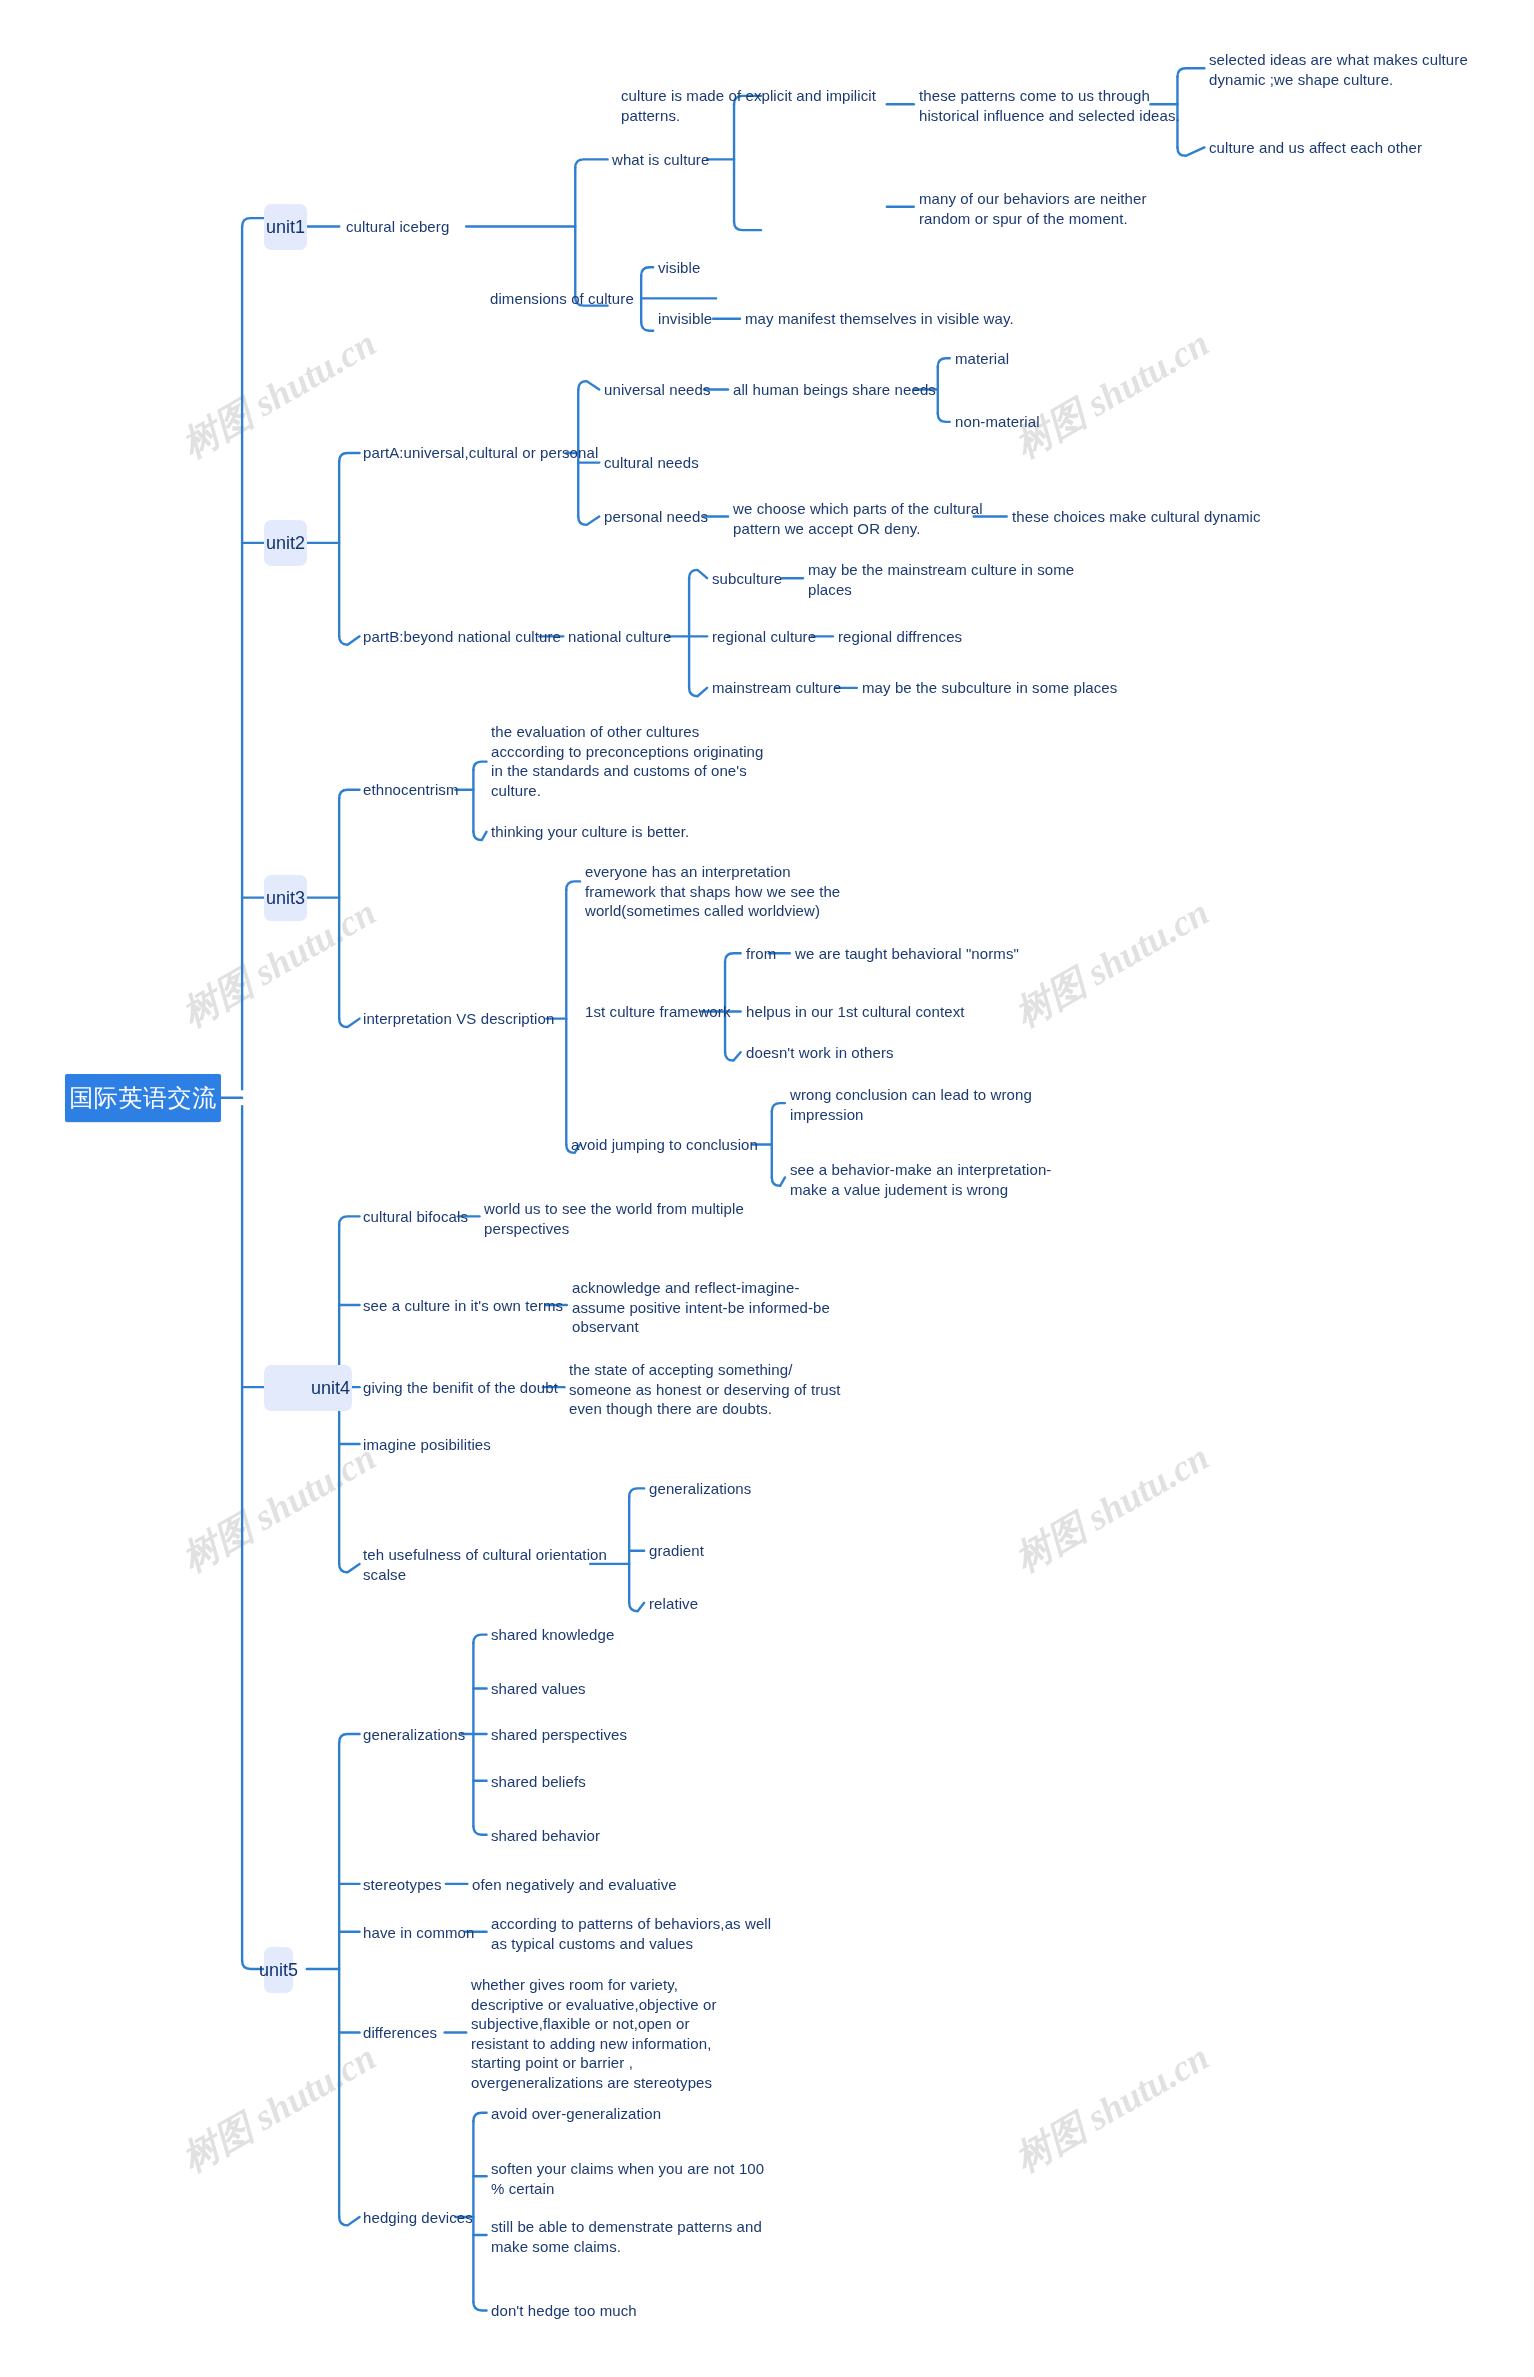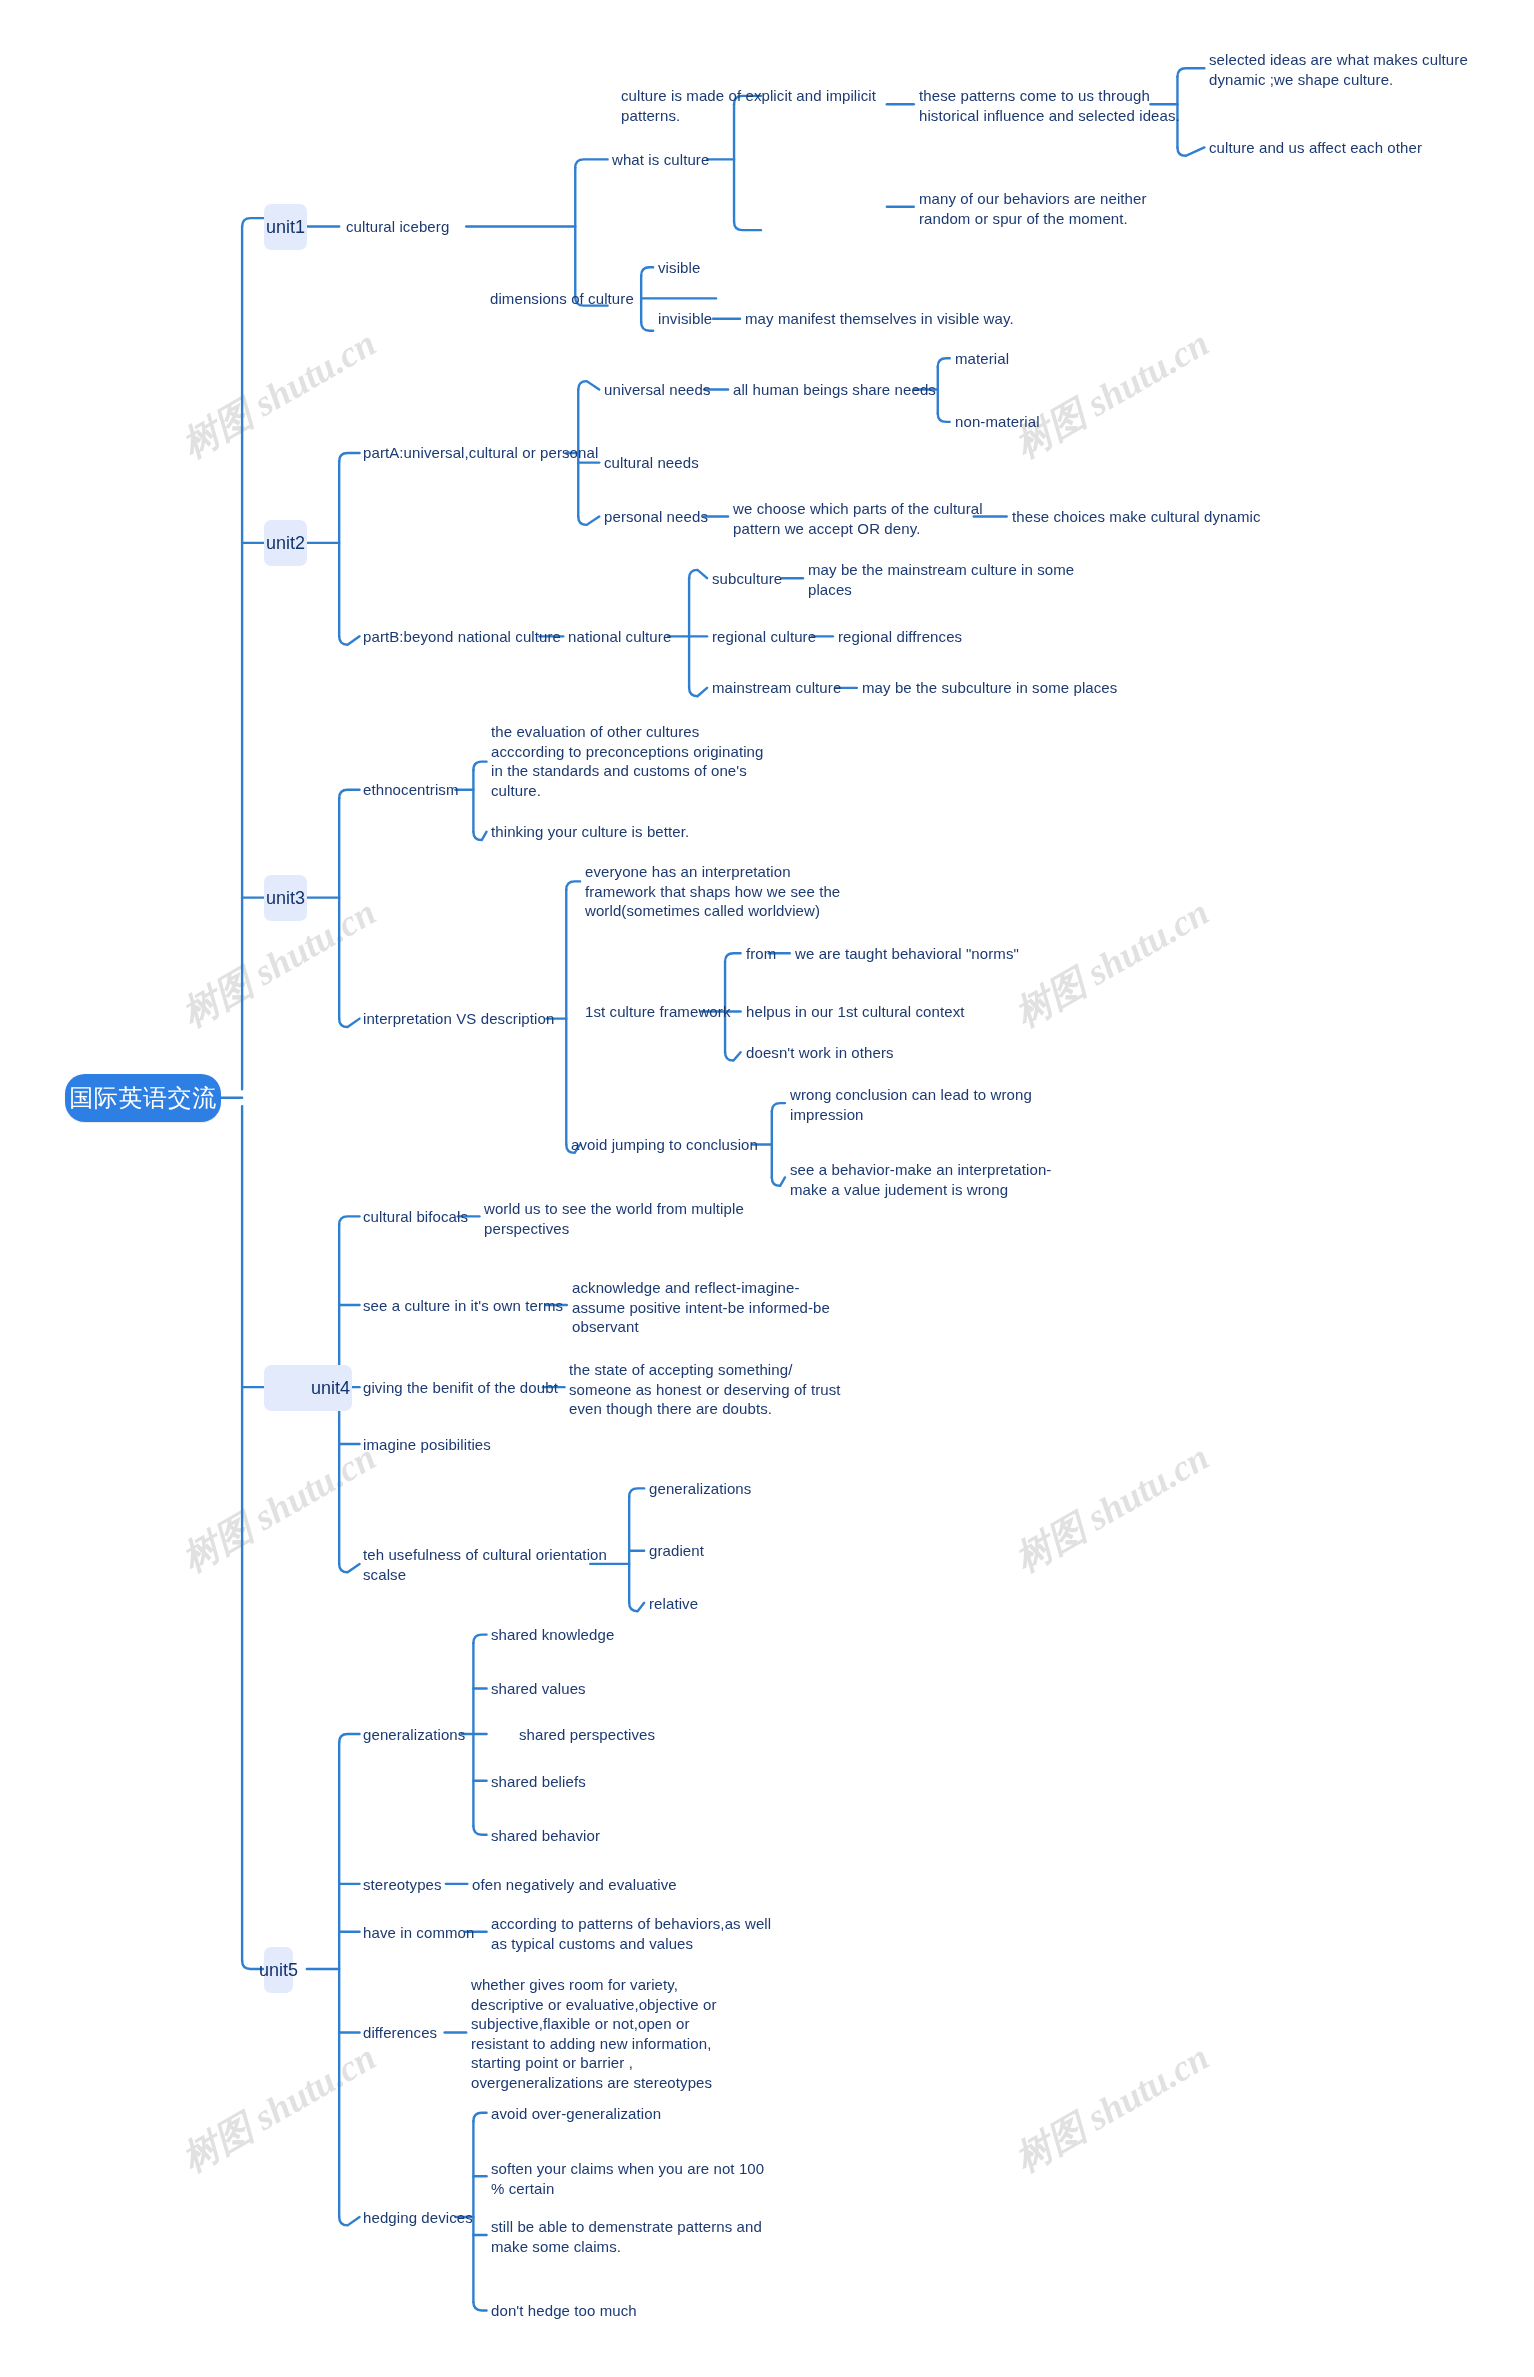--- a/index.html
+++ b/index.html
@@ -16,21 +16,21 @@
     color:#1c3a72;
     font-size:15px;
     line-height:1.30;
     white-space:pre-line;
     letter-spacing:0.1px;
   }
   .root-node{
     position:absolute;
     background:#2e7fe4;
     color:#ffffff;
-    border-radius:20px;
+    border-radius:2px;
     font-size:24px;
     display:flex;align-items:center;justify-content:center;
     box-shadow:0 0.6px 1.2px rgba(0,0,0,.10);
     letter-spacing:0.6px;
     text-align:right;
   }
   .unit-node{
     position:absolute;
     background:#e3eafb;
     color:#13336e;
@@ -303,21 +303,21 @@
   <div class="node" style="left:363px;top:1435px;">imagine posibilities</div>
   <div class="node" style="left:363px;top:1545px;">teh usefulness of cultural orientation
 scalse</div>
   <div class="node" style="left:649px;top:1479px;">generalizations</div>
   <div class="node" style="left:649px;top:1541px;">gradient</div>
   <div class="node" style="left:649px;top:1594px;">relative</div>
 
   <div class="node" style="left:363px;top:1725px;">generalizations</div>
   <div class="node" style="left:491px;top:1625px;">shared knowledge</div>
   <div class="node" style="left:491px;top:1679px;">shared values</div>
-  <div class="node" style="left:491px;top:1725px;margin-left:28px;">shared perspectives</div>
+  <div class="node" style="left:491px;top:1725px;">shared perspectives</div>
   <div class="node" style="left:491px;top:1772px;">shared beliefs</div>
   <div class="node" style="left:491px;top:1826px;">shared behavior</div>
   <div class="node" style="left:363px;top:1875px;">stereotypes</div>
   <div class="node" style="left:472px;top:1875px;">ofen negatively and evaluative</div>
   <div class="node" style="left:363px;top:1923px;">have in common</div>
   <div class="node" style="left:491px;top:1914px;">according to patterns of behaviors,as well
  as typical customs and values</div>
   <div class="node" style="left:363px;top:2023px;">differences</div>
   <div class="node" style="left:471px;top:1975px;">whether gives room for variety,
 descriptive or evaluative,objective or

